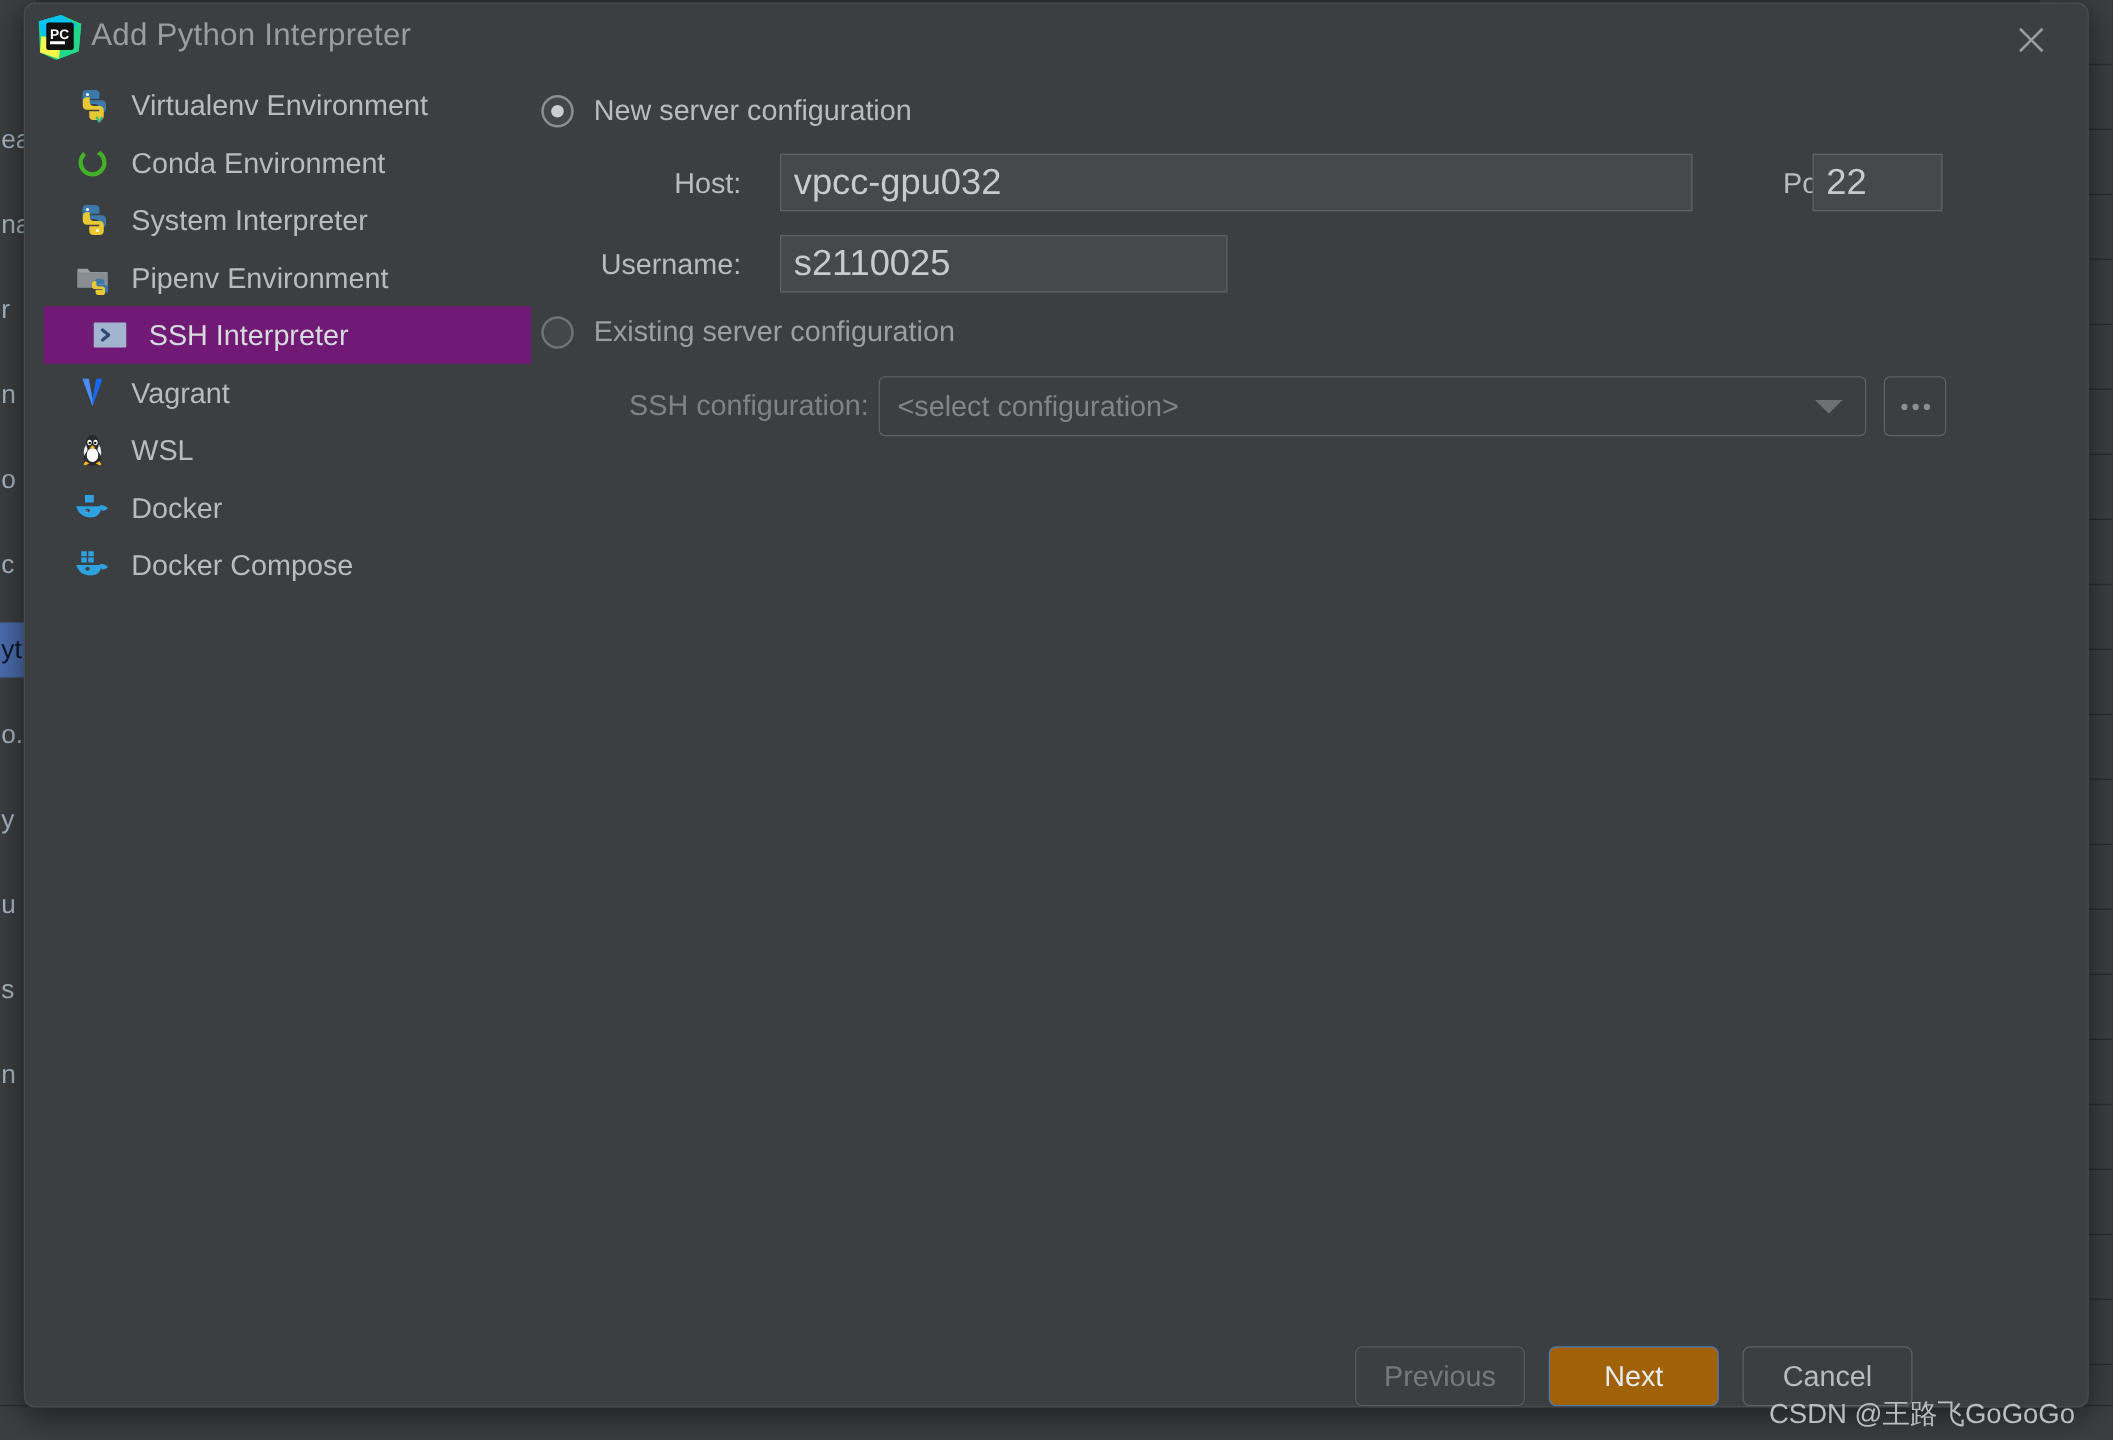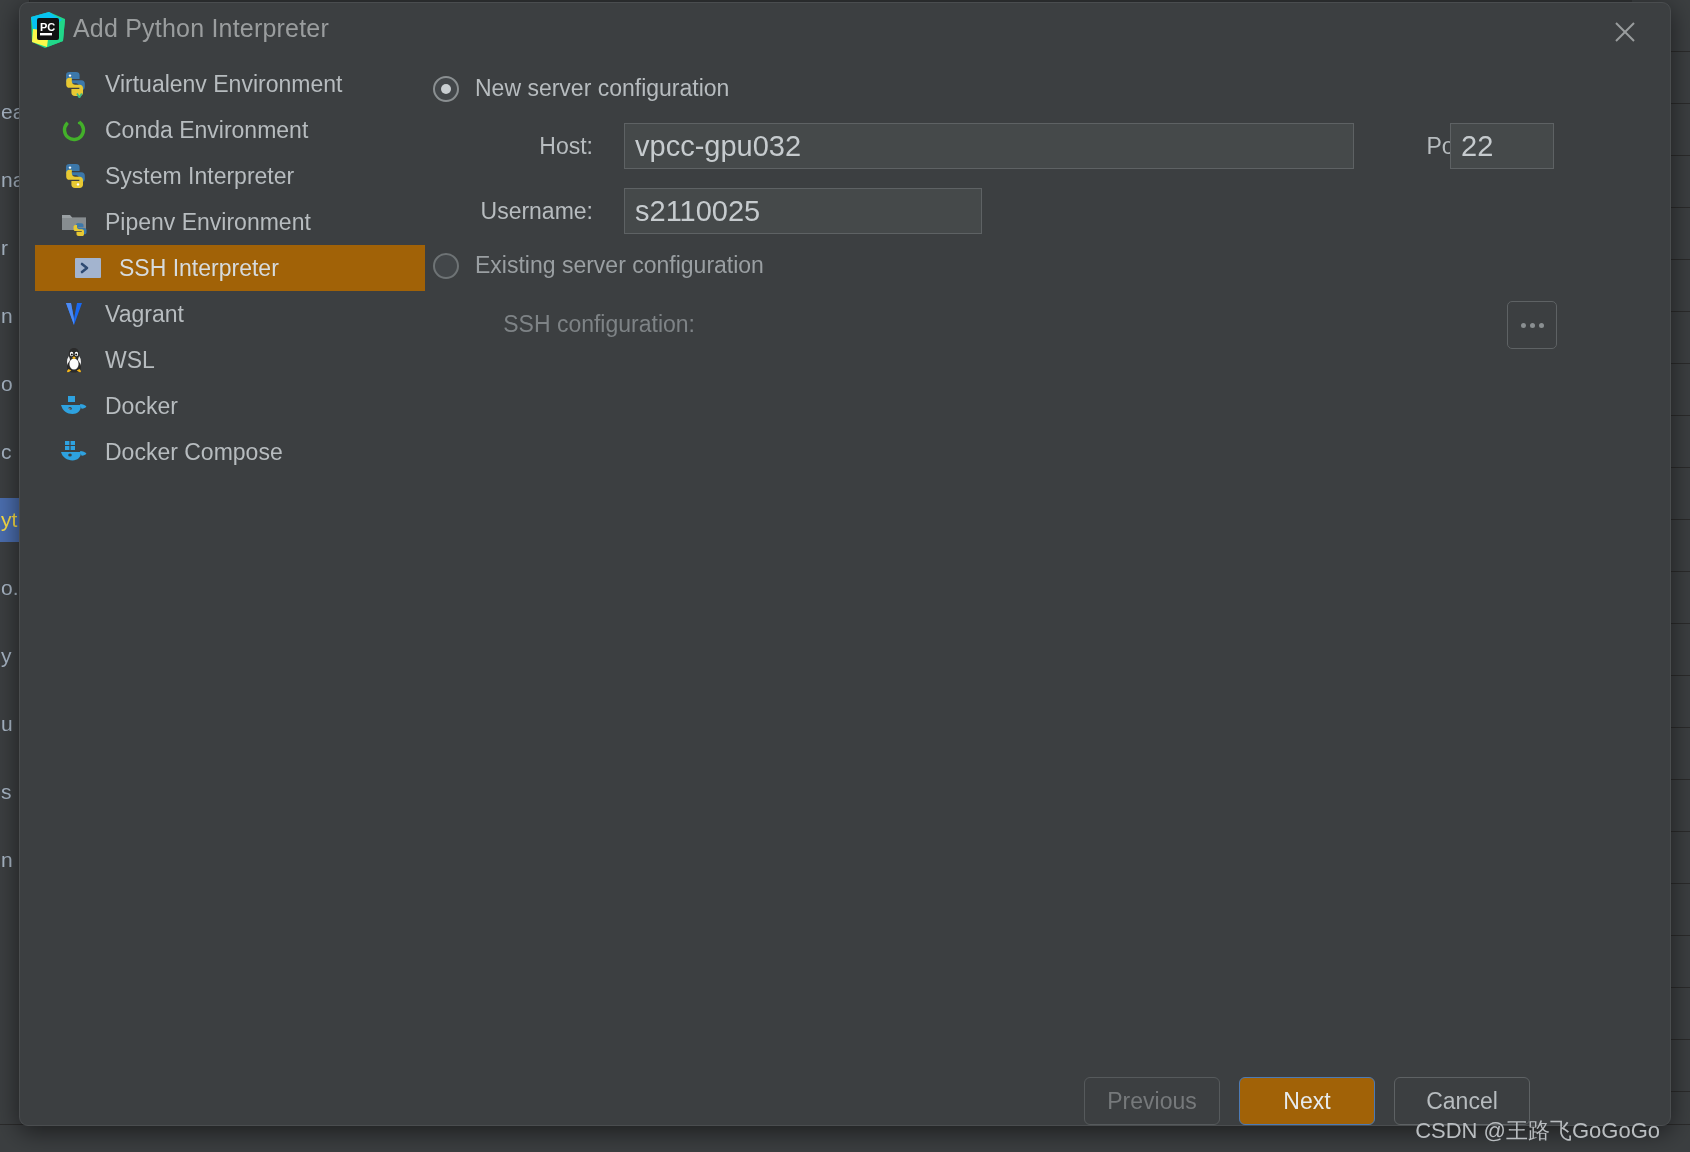--- a/index.html
+++ b/index.html
@@ -32,21 +32,21 @@
     color: #a9b7c6;
     font-size: 21px;
     line-height: 44px;
     text-align: left;
     padding-left: 1px;
     white-space: nowrap;
     overflow: hidden;
   }
   #backdrop .bg-left-sel {
     background: #4b6eaf;
-    color: #fde047;
+    color: #0f172a;
   }
   #backdrop .bg-right-col {
     position: absolute;
     right: 0; top: 0;
     width: 58px; height: 1152px;
     background: #3c3f41;
   }
   #backdrop .bg-right-rows {
     position: absolute;
     right: 0; top: 0;
@@ -125,21 +125,21 @@
   }
   .side-item {
     position: relative;
     height: 46px;
     display: flex;
     align-items: center;
     padding-left: 24px;
     cursor: pointer;
   }
   .side-item.selected {
-    background: #a16207;
+    background: #701a75;
     padding-left: 38px;
   }
   .side-ico {
     width: 30px; height: 30px;
     margin-right: 16px;
     flex: 0 0 30px;
     display: flex;
     align-items: center;
     justify-content: center;
   }
@@ -494,20 +494,24 @@
 
     <div class="field-label" style="left:30px; top:137px; width:138px;">Username:</div>
     <input class="txt-input" style="left: 199px; top: 127px; width: 358px; height: 46px;" type="text" value="s2110025">
 
     <div class="radio-row disabled" style="left:8px; top:191px;">
       <span class="radio off"></span>
       <span class="radio-label">Existing server configuration</span>
     </div>
 
     <div class="field-label dim" style="left:30px; top:250px; width:240px;">SSH configuration:</div>
+    <div class="combo" style="left:278px; top:240px; width:790px; height:48px;">
+      <span class="combo-text">&lt;select configuration&gt;</span>
+      <span class="combo-arrow"></span>
+    </div>
     <div class="ellipsis-btn" style="left:1082px; top:240px; width:50px; height:48px;">
       <span class="ellipsis-dot"></span>
       <span class="ellipsis-dot"></span>
       <span class="ellipsis-dot"></span>
     </div>
   </div>
 
   <div id="footer">
     <div class="btn disabled" style="left:1064px; top:24px; width:136px;">Previous</div>
     <div class="btn primary" style="left:1219px; top:24px; width:136px;">Next</div>

